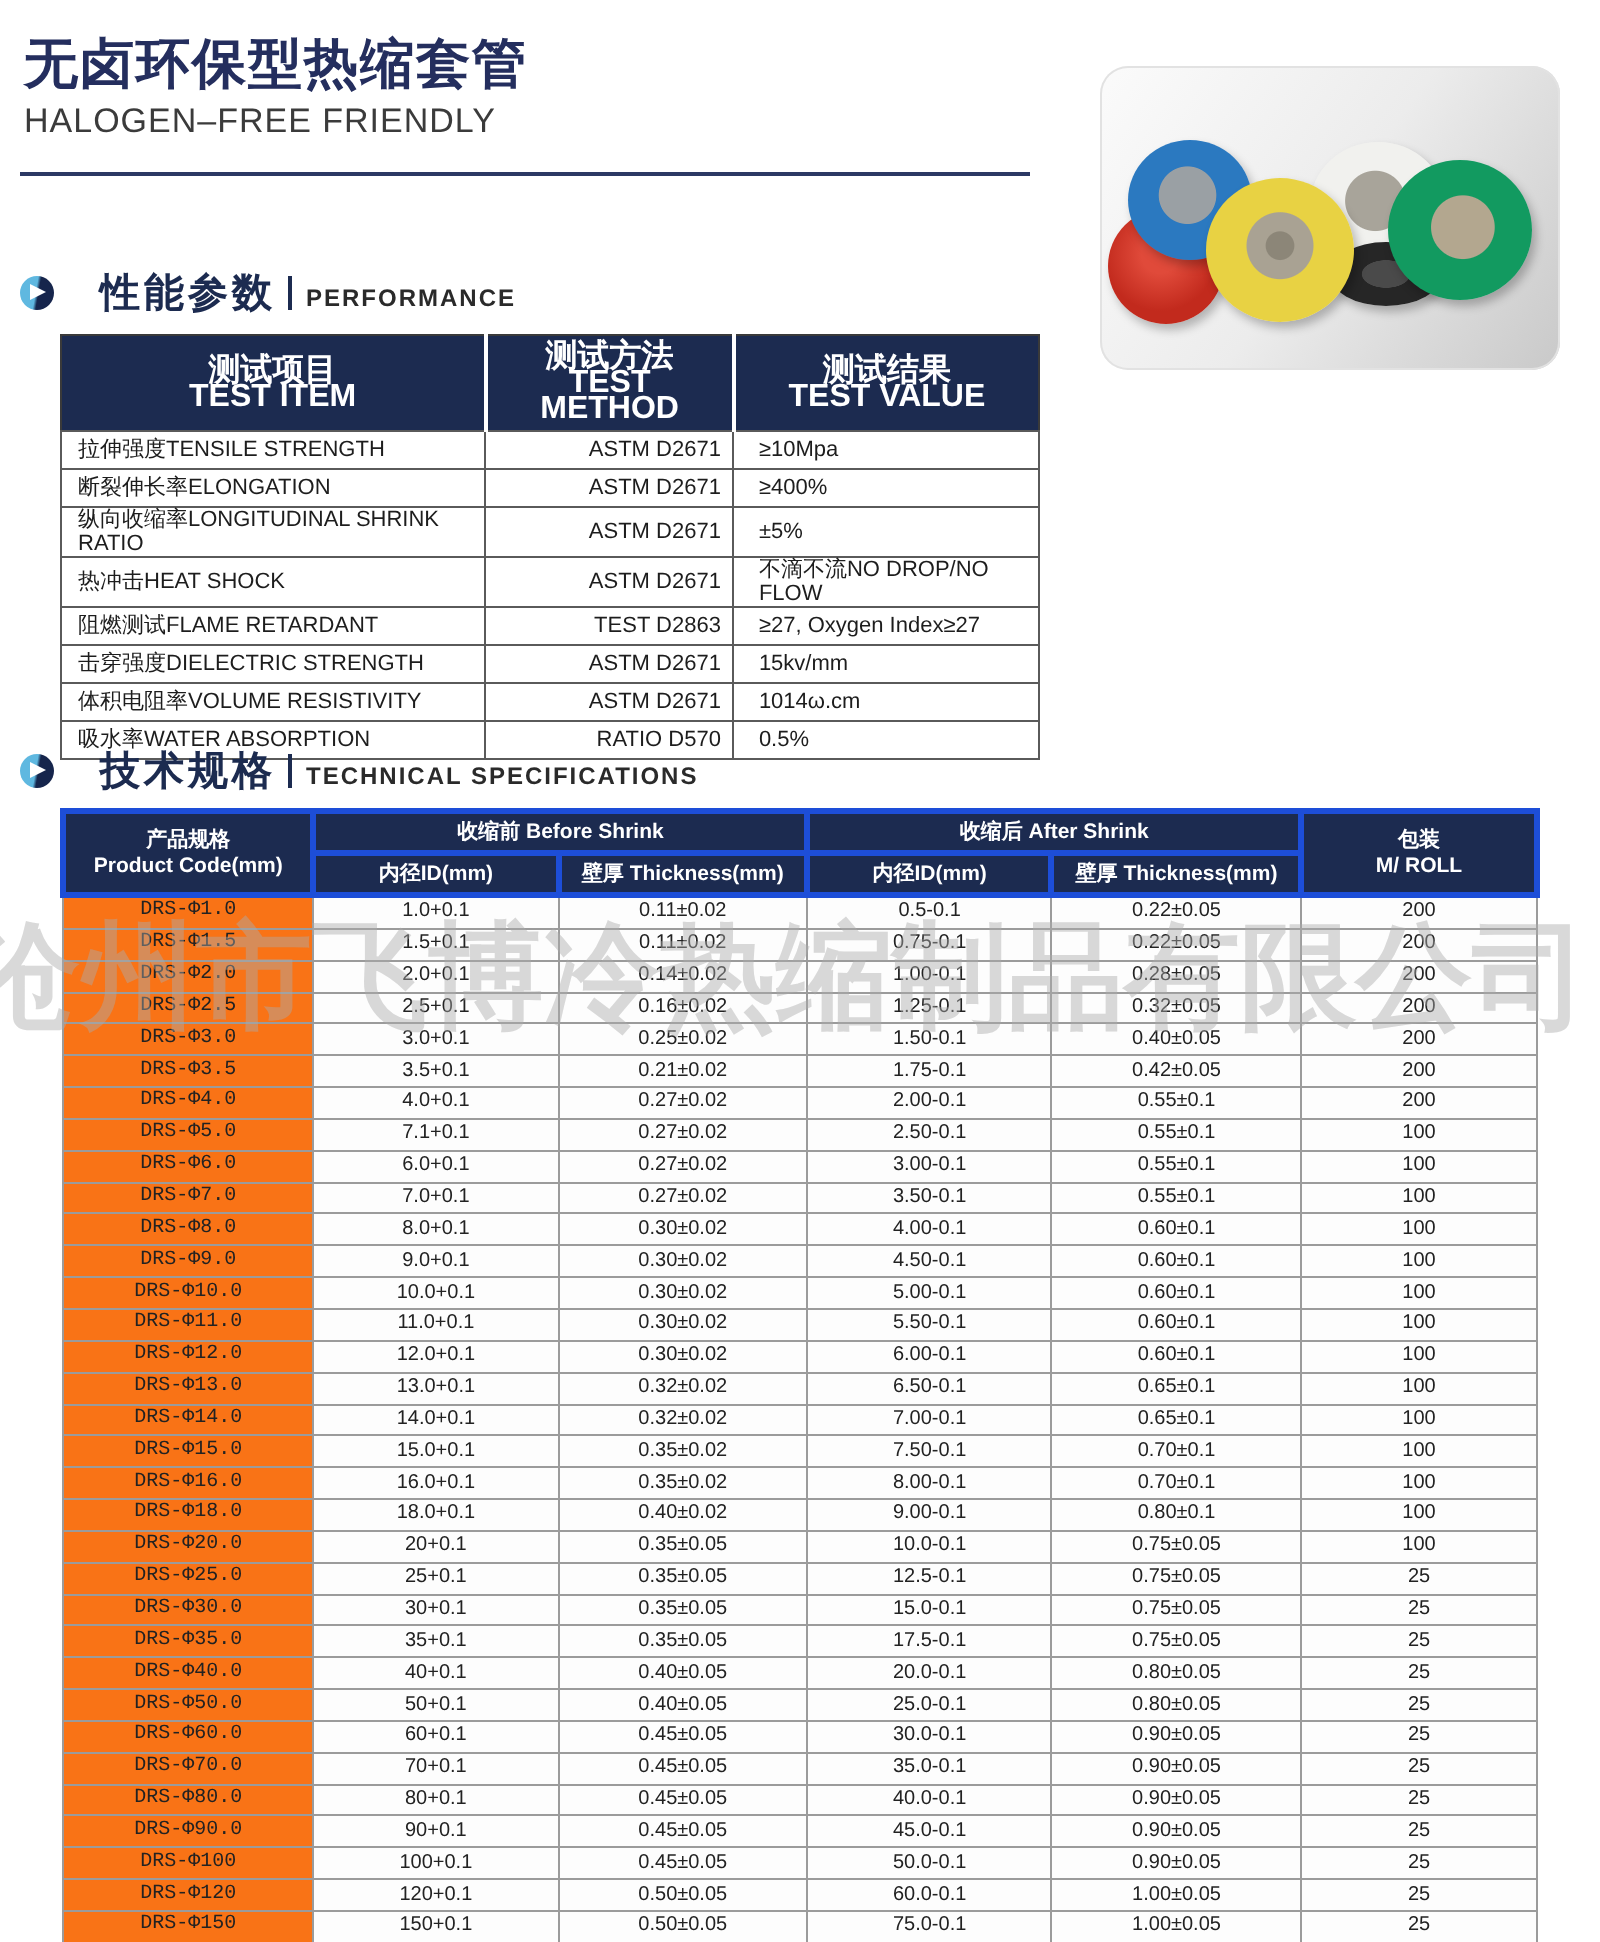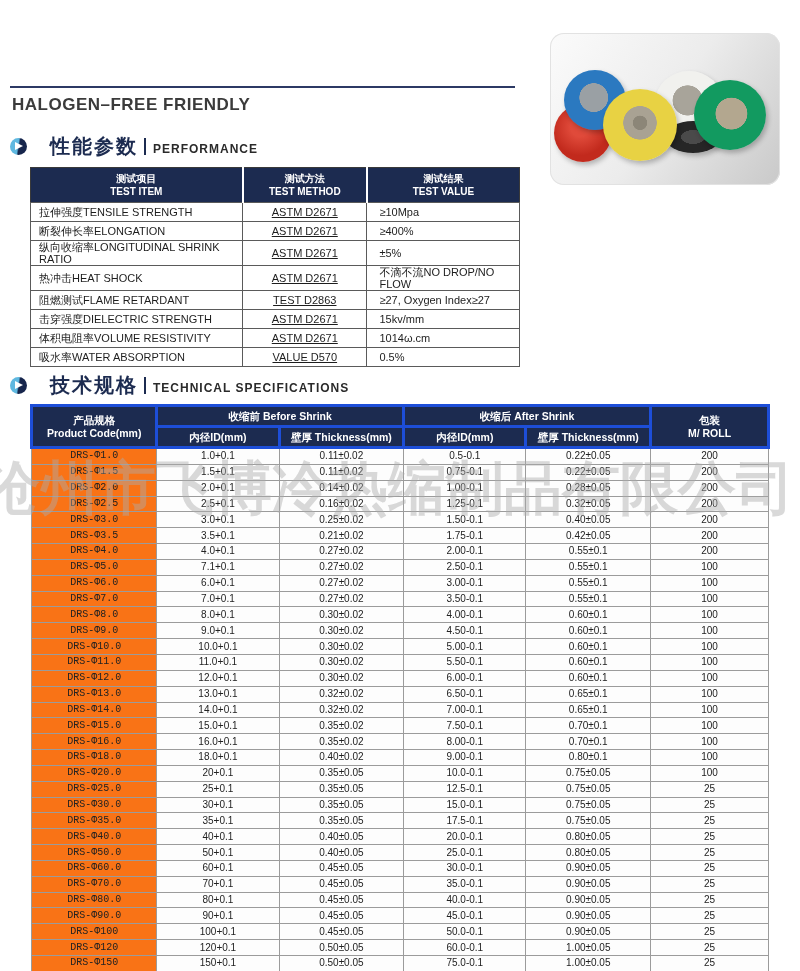--- a/index.html
+++ b/index.html
@@ -2,22 +2,22 @@
 <html><head>
 <meta charset="utf-8">
 <style>
   html,body{margin:0;padding:0;background:#fff;}
   .page{position:relative;width:800px;height:971px;background:#fff;overflow:hidden;
         font-family:"Liberation Sans",sans-serif;}
 
   
   .title-cn{position:absolute;left:12px;top:14px;font-size:27px;font-weight:bold;
             color:#242e5e;letter-spacing:1px;}
-  .subtitle{position:absolute;left:12px;top:50px;font-size:17px;font-weight:bold;
-            color:#3b3b3b;line-height:21px;letter-spacing:.5px;margin-top:44px;}
+  .subtitle{position:absolute;left:12px;top:50px;font-size:17px;font-weight:normal;
+            color:#3b3b3b;line-height:21px;letter-spacing:.5px;}
   .divider{position:absolute;left:10px;top:86px;width:505px;height:2px;background:#2c3964;}
 
   
   .photo{position:absolute;left:550px;top:33px;width:230px;height:152px;border-radius:14px;
          background:linear-gradient(125deg,#fbfbfb 0%,#ececec 50%,#c9c9c9 100%);
          box-shadow:0 0 0 1px #e2e2e2 inset;overflow:hidden;}
   .roll{position:absolute;border-radius:50%;box-shadow:2px 3px 5px rgba(0,0,0,.25);}
   .roll-blue {left:14px;top:37px;width:62px;height:60px;
       background:radial-gradient(circle at 48% 46%,#9aa0a4 0 31%,#2b79c0 32% 100%);}
   .roll-red  {left:4px;top:71px;width:58px;height:58px;
@@ -38,27 +38,27 @@
           background:linear-gradient(100deg,#5fb8e0 0 46%,#16254c 54% 100%);}
   .bullet i{position:absolute;left:5px;top:4px;width:0;height:0;border-top:4.5px solid transparent;
             border-bottom:4.5px solid transparent;border-left:8px solid #fff;}
   .sec-cn{font-size:20px;font-weight:bold;color:#1c2b50;margin-left:23px;letter-spacing:2px;}
   .sec-bar{width:2px;height:17px;background:#1c2b50;margin:0 7px 0 6px;}
   .sec-en{font-size:12px;font-weight:bold;color:#2a2a2a;letter-spacing:1px;margin-top:4px;}
 
   
   .perf{position:absolute;left:30px;top:167px;width:490px;border-collapse:collapse;
         table-layout:fixed;border:1px solid #3a3a3a;}
-  .perf th{background:#1c2b50;color:#fff;font-weight:bold;font-size:10px;line-height:13px;
+  .perf th{background:#1c2b50;color:#fff;font-weight:bold;font-size:16px;line-height:13px;
            padding:4px 8px;border-right:2px solid #fff;}
   .perf th:last-child{border-right:none;}
   .perf td{border:1px solid #5a5a5a;height:18px;font-size:11px;color:#1d1d1d;
            background:#fff;padding:0 6px;line-height:12px;}
   .perf td.c-item{text-align:left;padding-left:8px;}
-  .perf td.c-method{text-align:center;text-decoration:underline;}
+  .perf td.c-method{text-align:right;}
   .perf td.c-value{text-align:left;padding-left:12px;}
   .perf .w1{width:44.5%;} .perf .w2{width:24.5%;} .perf .w3{width:31%;}
 
   
   .spec{position:absolute;left:30px;top:404px;width:740px;border-collapse:collapse;
         table-layout:fixed;}
   .spec th{background:#1c2b50;color:#fff;font-weight:bold;font-size:10.5px;line-height:13px;
            border:3px solid #1d4ed8;padding:1px 0;}
   .spec tr.h1 th{height:16px;} .spec tr.h2 th{height:16px;}
   .spec td{border:1px solid #9b9b9b;text-align:center;height:14.85px;font-size:10px;
@@ -70,20 +70,21 @@
   
   .watermark{position:absolute;left:-18px;top:450px;font-size:58px;font-weight:bold;
              color:rgba(170,170,170,.45);white-space:nowrap;letter-spacing:0;
              pointer-events:none;z-index:5;}
 </style>
 </head>
 <body>
 
 <div class="page">
 
+  <div class="title-cn">无卤环保型热缩套管</div>
   <div class="subtitle">
     <div>HALOGEN–FREE FRIENDLY</div>
   </div>
   <div class="divider"></div>
 
   <div class="photo">
     <span class="roll roll-red"></span>
     <span class="roll roll-blue"></span>
     <span class="roll roll-white"></span>
     <span class="roll roll-black"></span>
@@ -148,21 +149,21 @@
           <td class="c-method">ASTM D2671</td>
           <td class="c-value">15kv/mm</td>
         </tr>
         <tr>
           <td class="c-item">体积电阻率VOLUME RESISTIVITY</td>
           <td class="c-method">ASTM D2671</td>
           <td class="c-value">1014ω.cm</td>
         </tr>
         <tr>
           <td class="c-item">吸水率WATER ABSORPTION</td>
-          <td class="c-method">VALUE D570</td>
+          <td class="c-method">RATIO D570</td>
           <td class="c-value">0.5%</td>
         </tr>
       </tbody>
   </table>
 
   <div class="sec-head s2">
     <span class="bullet">
         <i></i>
       </span>
     <span class="sec-cn">技术规格</span>

